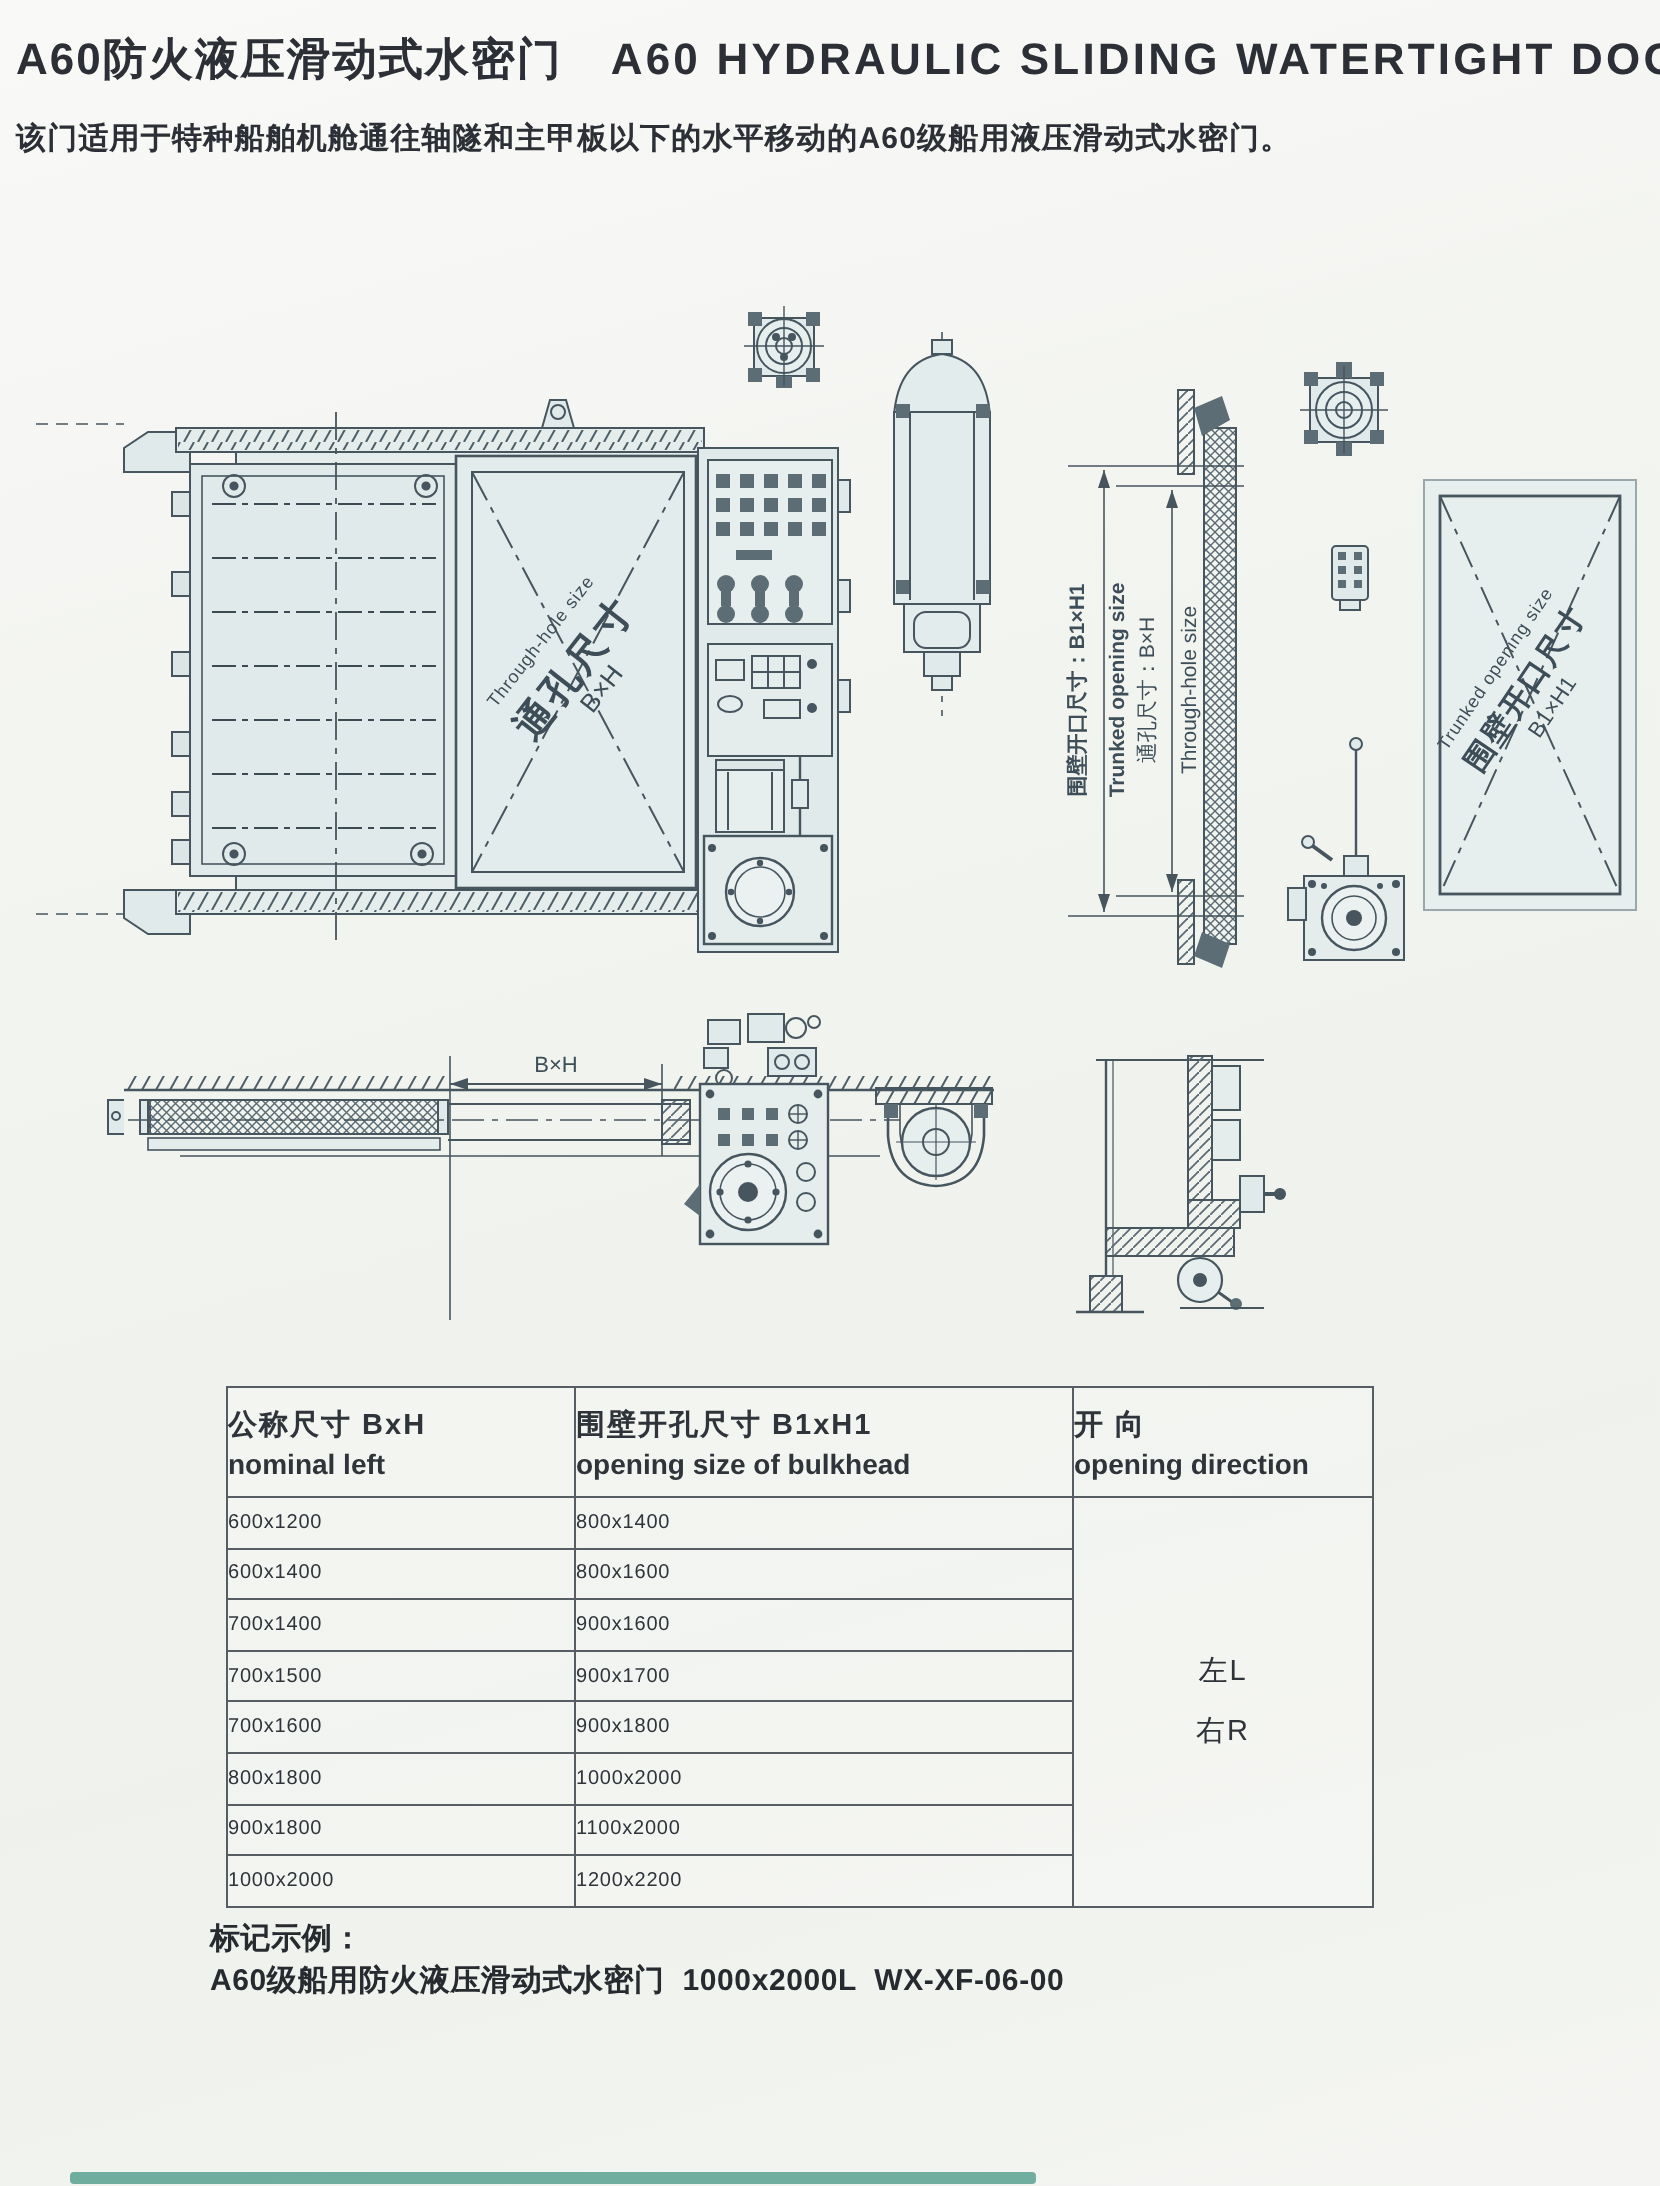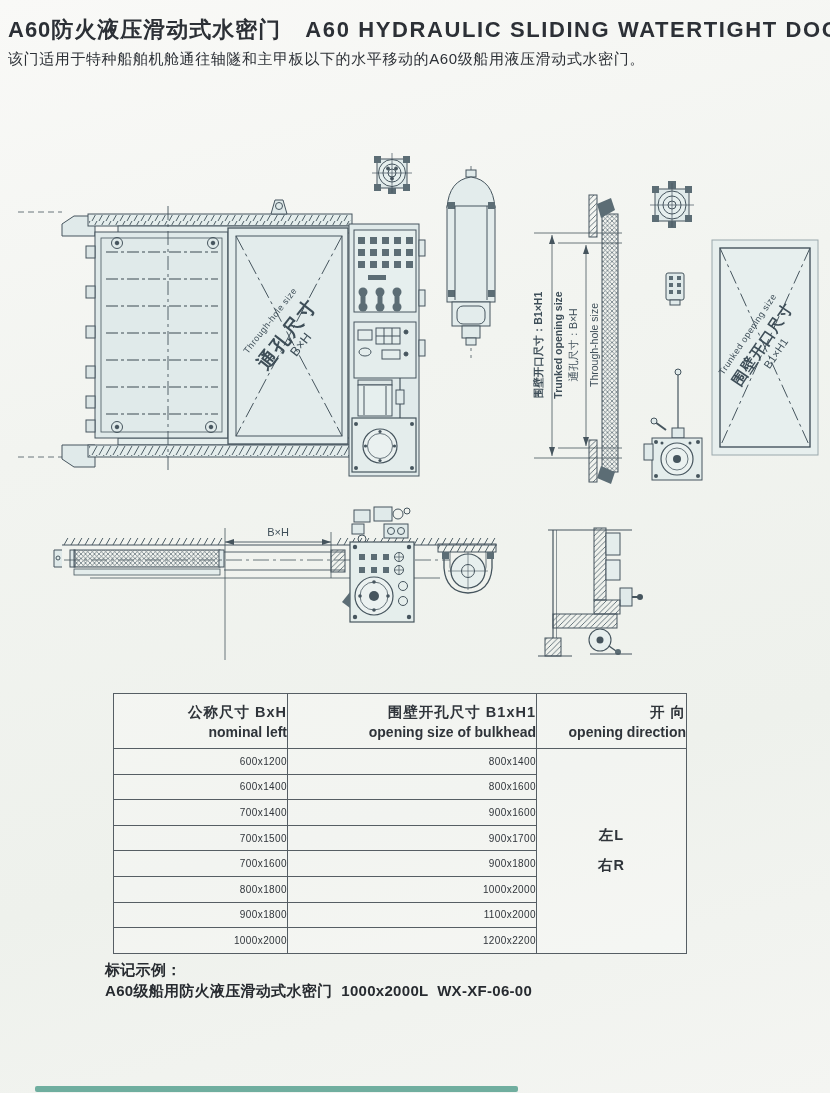--- a/index.html
+++ b/index.html
@@ -8,32 +8,32 @@
   .page {
     position:relative; width:830px; height:1093px; margin:0 auto;
     background:linear-gradient(165deg,#f9f9f7 0%,#f2f4f0 35%,#eef1ec 70%,#f4f5f2 100%);
     overflow:hidden;
   }
   .header { position:absolute; top:15px; left:8px; right:4px; color:#2c3036; }
   .title-line { font-size:22px; font-weight:bold; white-space:nowrap; }
   .title-cn { letter-spacing:1px; }
   .title-en { margin-left:24px; letter-spacing:1.6px; }
   .model { font-size:21px; font-weight:bold; letter-spacing:2.5px; margin-top:4px; color:#ce3a31; }
-  .desc { font-size:15px; font-weight:normal; margin-top:5px; letter-spacing:0.6px; color:#2c3036; }
+  .desc { font-size:15px; font-weight:bold; margin-top:15px; letter-spacing:0.6px; color:#2c3036; }
   svg.drawing { position:absolute; left:0; top:140px; }
   svg.drawing text { font-family:"Liberation Sans","DejaVu Sans",sans-serif; fill:#3e4e58; }
   .spec-table { position:absolute; left:113px; top:693px; }
   .spec-table table { border-collapse:collapse; table-layout:fixed; }
-  .spec-table td, .spec-table th { border:1.3px solid #565e64; color:#2f343a; text-align:right; vertical-align:middle; background:rgba(255,255,255,0.25); }
+  .spec-table td, .spec-table th { border:1.3px solid #565e64; color:#2f343a; text-align:left; vertical-align:middle; background:rgba(255,255,255,0.25); }
   .spec-table th { height:55px; }
   .th-cn { display:block; font-size:14.5px; font-weight:bold; letter-spacing:1px; }
   .th-en { display:block; font-size:14px; font-weight:bold; margin-top:2px; }
   .spec-table td.val { height:25.6px; font-size:10px; font-weight:normal; letter-spacing:0.4px; }
   .dir-cell { vertical-align:middle; }
-  .dir-stack { display:flex; flex-direction:column; align-items:center; gap:11px; font-size:14.5px; font-weight:bold; letter-spacing:1px; }
+  .dir-stack { display:flex; flex-direction:column; align-items:center; gap:11px; font-size:14.5px; font-weight:normal; letter-spacing:1px; }
   .footer { position:absolute; left:105px; top:960px; color:#272b30; font-size:15px; font-weight:bold; line-height:20.5px; letter-spacing:0.3px; }
   .footer .line { white-space:pre-wrap; }
   .teal-bar { position:absolute; left:35px; top:1086px; width:483px; height:6px; background:#4f9c8b; border-radius:2px; opacity:0.8; }
 </style>
 </head>
 <body>
 
 <div class="page">
 
   <div class="header">

